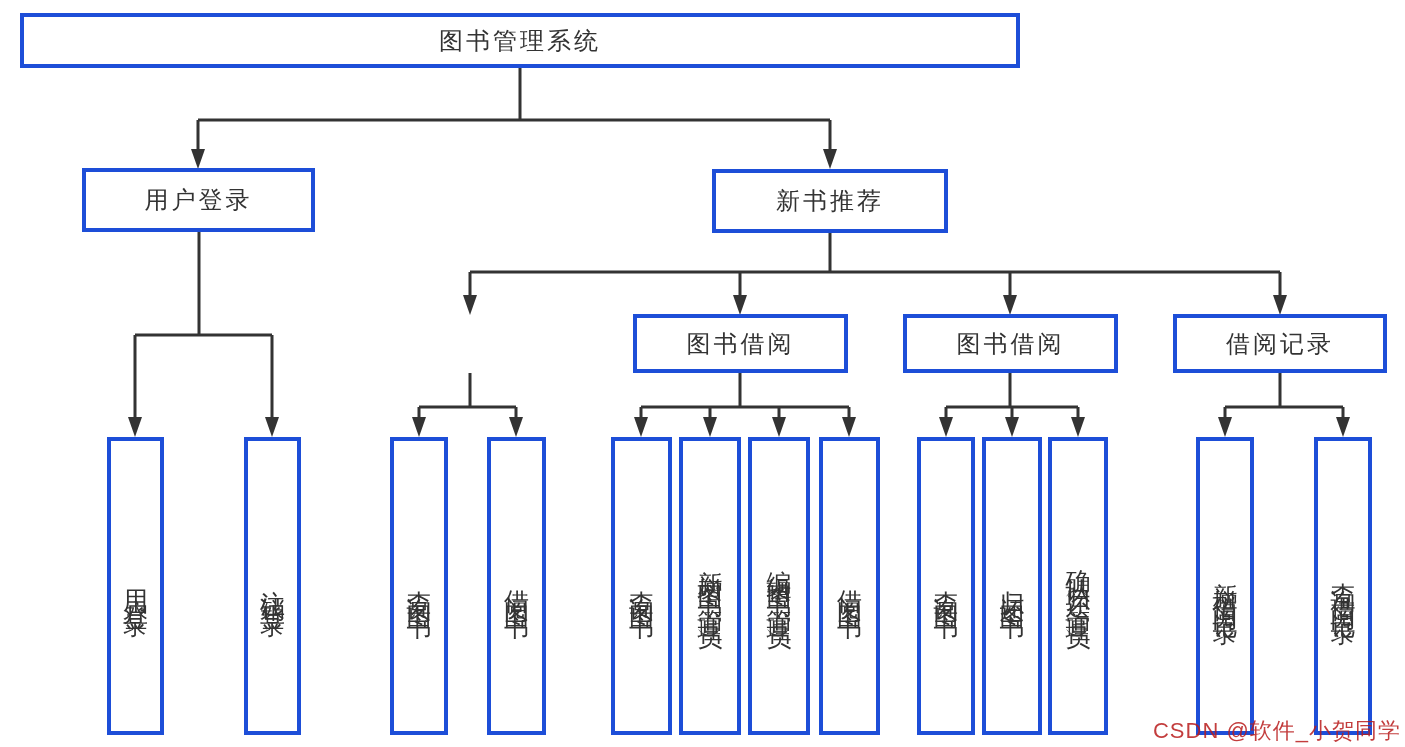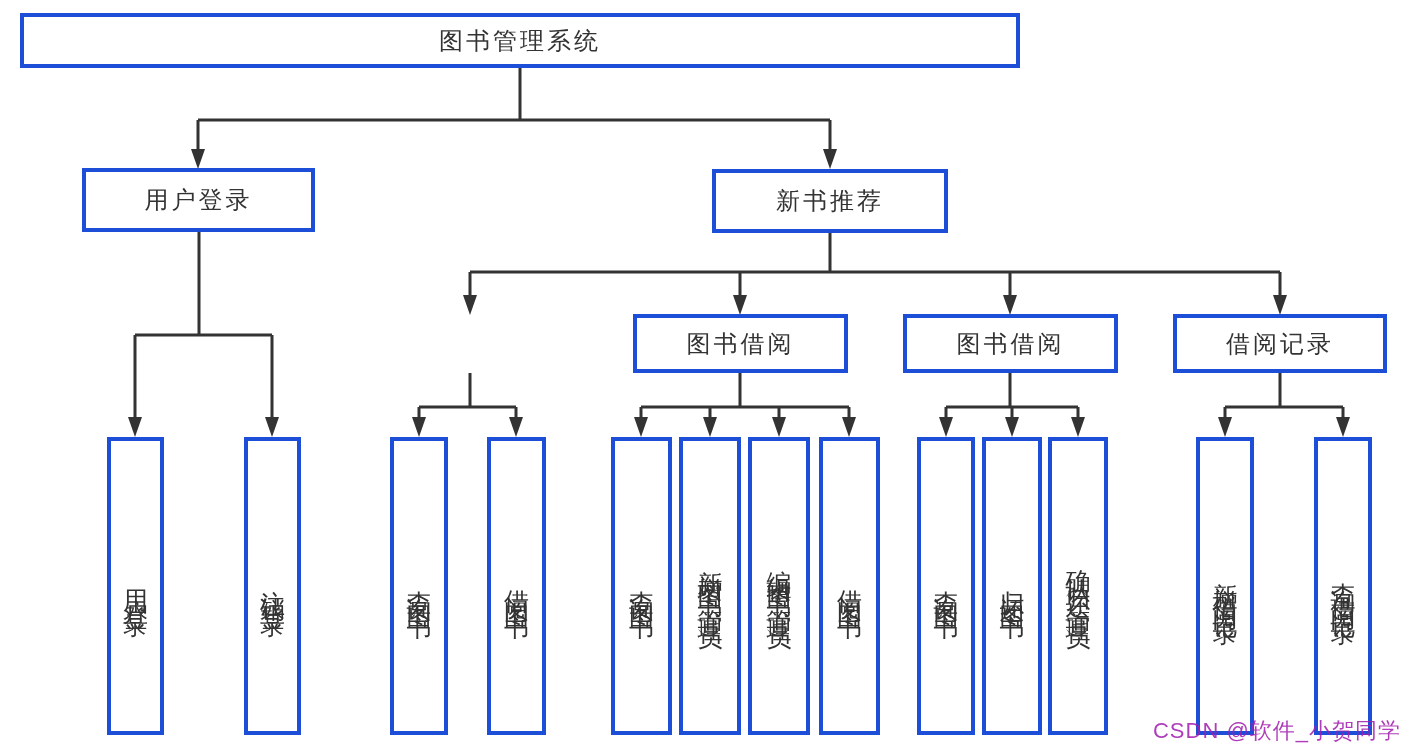--- a/index.html
+++ b/index.html
@@ -12,21 +12,21 @@
     position:absolute; background:#ffffff; border:4px solid #1d4ed8;
     box-sizing:border-box; display:flex; align-items:center; justify-content:center;
   }
   .hlabel { font-size:24px; letter-spacing:3px; white-space:nowrap; }
   .vlabel {
     writing-mode:vertical-rl; text-orientation:mixed;
     font-size:25px; letter-spacing:8px; line-height:1; white-space:nowrap;
   }
   .watermark {
     position:absolute; top:716px; right:4px; font-size:22px; letter-spacing:1px;
-    color:#a21caf; opacity:0.85; z-index:10; white-space:nowrap;
+    color:#b91c1c; opacity:0.85; z-index:10; white-space:nowrap;
   }
 </style>
 </head>
 <body>
 
 <div class="stage">
 
   <svg class="wires" viewBox="0 0 1405 747" xmlns="http://www.w3.org/2000/svg">
 
     <g stroke="#333333" stroke-width="3" fill="none">

